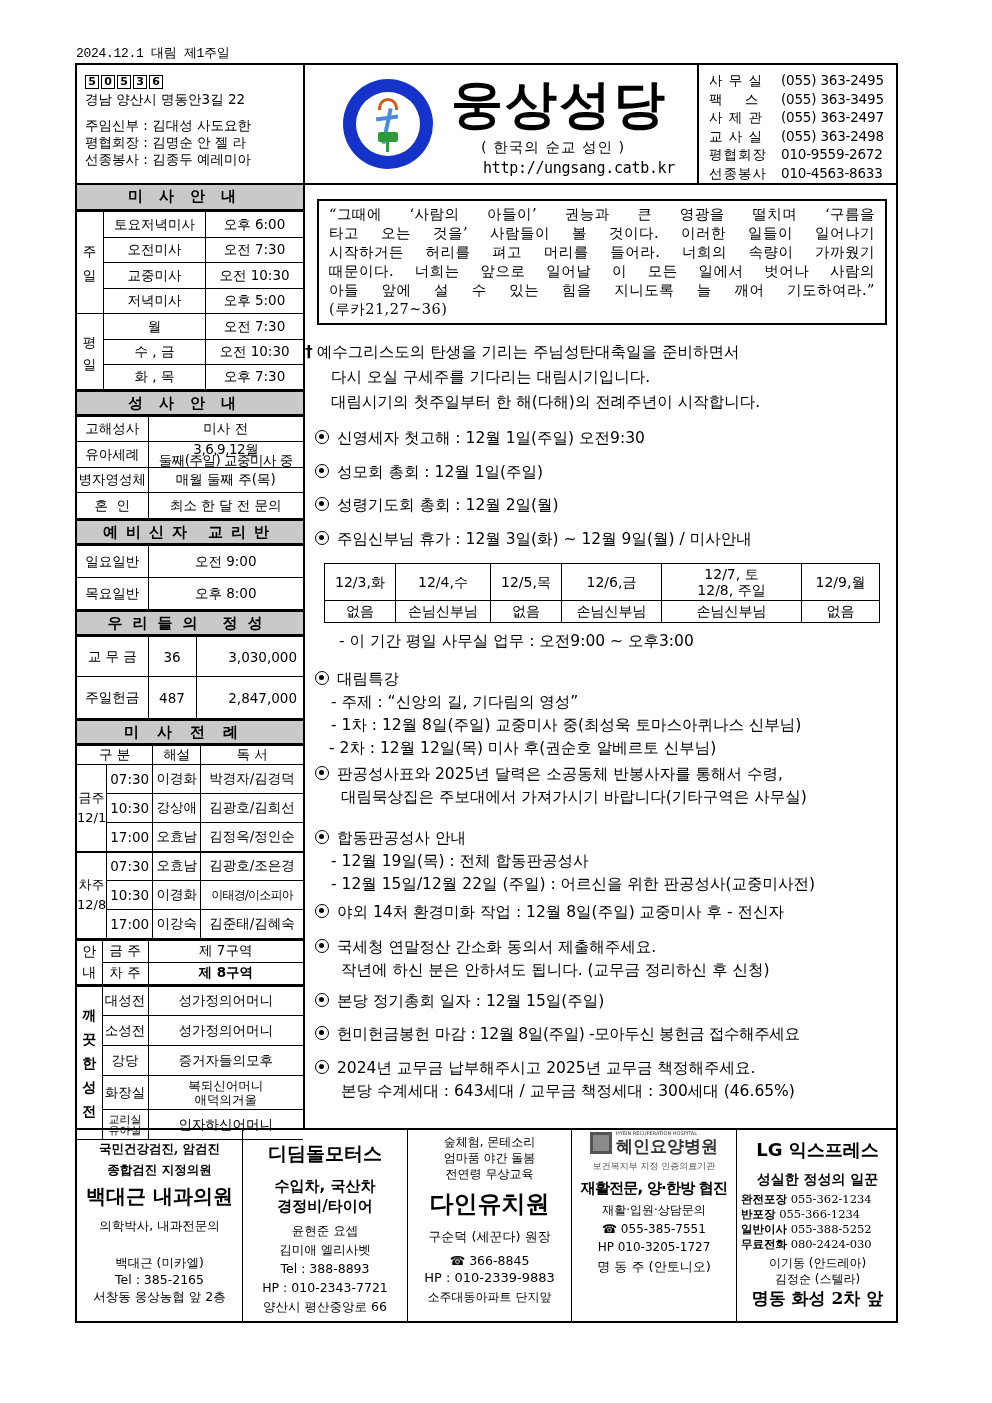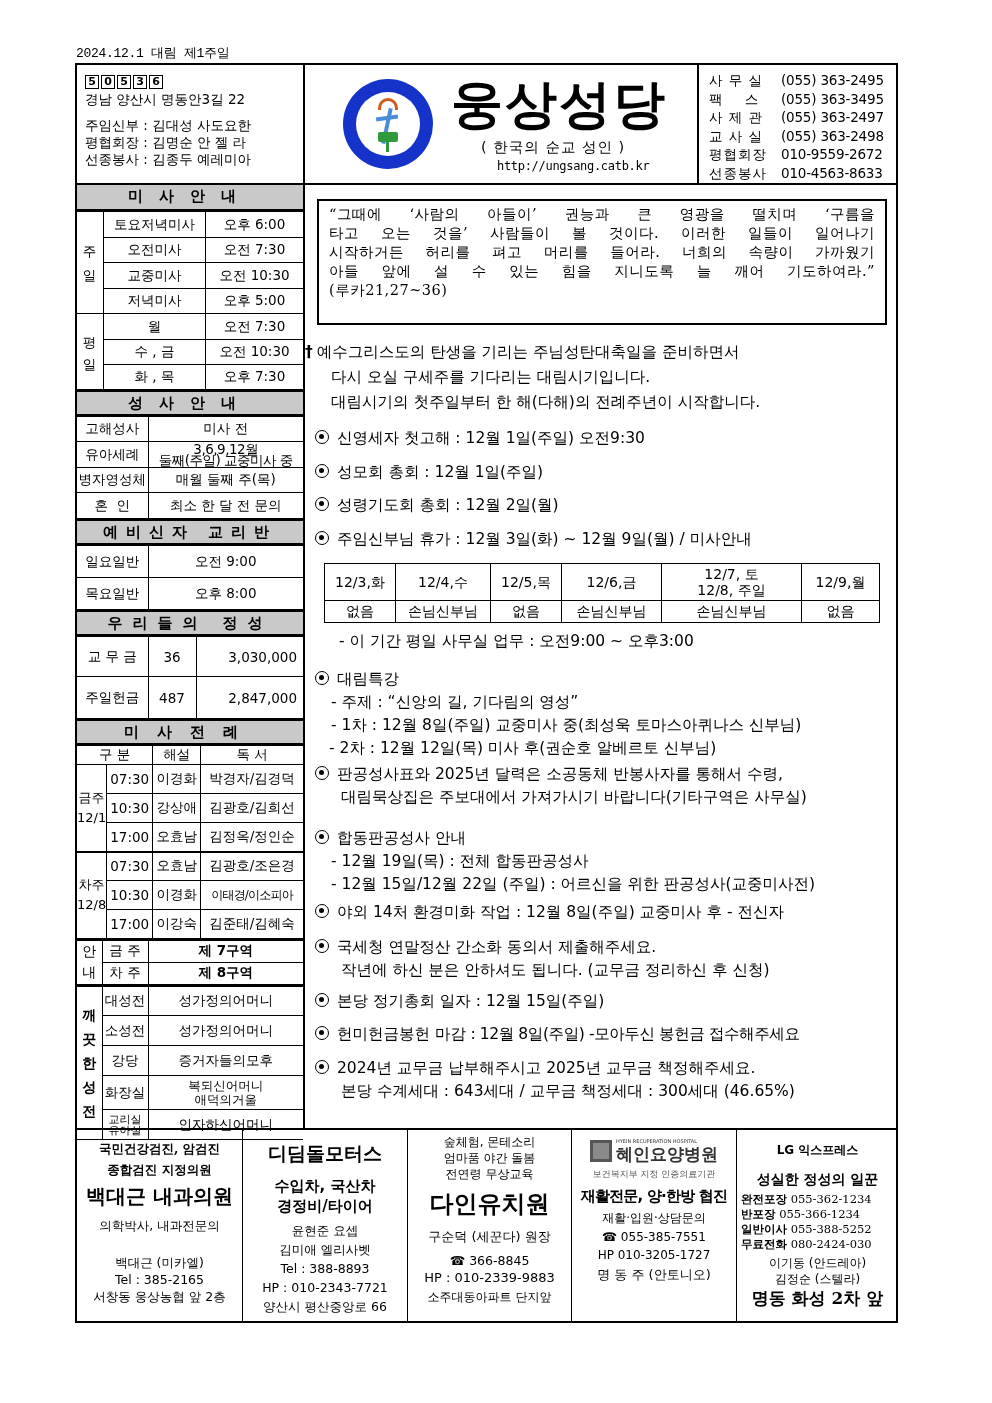--- a/index.html
+++ b/index.html
@@ -20,21 +20,21 @@
   .hdr-mid { position: absolute; left: 228px; top: 0; width: 392px; height: 120px; border-bottom: 2px solid #000; }
   .logo { position: absolute; left: 38px; top: 14px; width: 90px; height: 90px; border-radius: 50%; background: #1533c8; }
   .logo-inner { position: absolute; left: 13px; top: 13px; width: 64px; height: 64px; border-radius: 50%; background: #fff; }
   .logo-arc { position: absolute; left: 22px; top: 6px; width: 20px; height: 12px; border: 3px solid #d35a1a; border-bottom: none; border-radius: 12px 12px 0 0; }
   .logo-cross { position: absolute; left: 29px; top: 16px; width: 4px; height: 36px; background: #4a8cd8; transform: rotate(12deg); }
   .logo-crossbar { position: absolute; left: 20px; top: 24px; width: 22px; height: 4px; background: #4a8cd8; transform: rotate(-8deg); }
   .logo-book { position: absolute; left: 22px; top: 40px; width: 20px; height: 10px; background: #2f9a3c; border-radius: 2px; }
   .logo-stem { position: absolute; left: 30px; top: 50px; width: 3px; height: 10px; background: #2f9a3c; }
   .title { position: absolute; left: 146px; top: 8px; font-size: 52px; font-weight: bold; letter-spacing: 2px; line-height: 62px; }
   .subtitle { position: absolute; left: 176px; top: 73px; font-size: 14.5px; letter-spacing: 1px; }
-  .url { position: absolute; left: 192px; top: 94px; font-size: 12px; font-family: "DejaVu Sans Mono", monospace; letter-spacing: -0.3px; text-align: center; }
+  .url { position: absolute; left: 178px; top: 94px; font-size: 15px; font-family: "DejaVu Sans Mono", monospace; letter-spacing: -0.3px; text-align: center; }
 
   .hdr-right { position: absolute; left: 620px; top: 0; width: 201px; height: 120px; border-left: 2px solid #000; border-bottom: 2px solid #000; padding: 6px 0 0 10px; }
   .contact-row { display: flex; font-size: 13.5px; line-height: 18.5px; }
   .contact-label { width: 72px; letter-spacing: 1px; white-space: nowrap; }
   .contact-val { white-space: nowrap; letter-spacing: -0.2px; }
 
   
   .left-col { position: absolute; left: 0; top: 120px; width: 228px; height: 943px; border-right: 2px solid #000; }
   .sec-h { background: #c9c9c9; border-bottom: 2px solid #000; border-top: 2px solid #000; height: 26px; font-size: 15px; text-align: center; line-height: 22px; letter-spacing: 16px; font-weight: bold; }
   table.grid { border-collapse: collapse; width: 100%; }
@@ -303,21 +303,21 @@
           <col style="width:46px">
           <col>
         </colgroup>
       <tbody>
           <tr style="height:22px">
             <td rowspan="2" style="font-size:14px;line-height:21px">
               <div>안</div>
               <div>내</div>
             </td>
         <td>금 주</td>
-            <td style="font-weight:bold">제 7구역</td>
+            <td style="font-weight:normal">제 7구역</td>
           </tr>
       <tr style="height:22px">
             <td>차 주</td>
             <td style="font-weight:bold">제 8구역</td>
           </tr>
     </tbody>
       </table>
 
     <table class="grid" style="border-top:2px solid #000">
       <colgroup>
@@ -361,20 +361,21 @@
           </tr>
     </tbody>
       </table>
   </div>
 
   <div class="main-col">
     <div class="quote-box">
       <p>“그때에 ‘사람의 아들이’ 권능과 큰 영광을 떨치며 ‘구름을</p>
       <p>타고 오는 것을’ 사람들이 볼 것이다. 이러한 일들이 일어나기</p>
       <p>시작하거든 허리를 펴고 머리를 들어라. 너희의 속량이 가까웠기</p>
+      <p>때문이다. 너희는 앞으로 일어날 이 모든 일에서 벗어나 사람의</p>
       <p>아들 앞에 설 수 있는 힘을 지니도록 늘 깨어 기도하여라.”</p>
       <p class="last">(루카21,27~36)</p>
     </div>
 
     <div class="intro">
       <div><span class="cross">†</span><span>예수그리스도의 탄생을 기리는 주님성탄대축일을 준비하면서</span></div>
       <div class="ind">다시 오실 구세주를 기다리는 대림시기입니다.</div>
       <div class="ind">대림시기의 첫주일부터 한 해(다해)의 전례주년이 시작합니다.</div>
     </div>
 
@@ -473,37 +474,37 @@
     <div class="ad" style="width:164px;padding-top:4px">
       <div style="font-size:12px;line-height:16px">숲체험, 몬테소리</div>
       <div style="font-size:12px;line-height:16px">엄마품 야간 돌봄</div>
       <div style="font-size:12px;line-height:16px">전연령 무상교육</div>
       <div style="font-size:24px;line-height:44px;font-weight:bold;font-family:'DejaVu Serif',serif">다인유치원</div>
       <div style="font-size:13px;line-height:22px">구순덕 (세꾼다) 원장</div>
       <div style="font-size:12.5px;line-height:17px;margin-top:4px">☎ 366-8845</div>
       <div style="font-size:13px;line-height:17px">HP : 010-2339-9883</div>
       <div style="font-size:12px;line-height:22px">소주대동아파트 단지앞</div>
     </div>
-    <div class="ad" style="width:165px;padding-top:8px">
+    <div class="ad" style="width:165px;padding-top:0">
       <div style="display:flex;align-items:center;justify-content:center;gap:4px">
         <span style="display:inline-block;width:22px;height:22px;background:#8a8a8a;border:3px solid #555"></span>
         <div style="text-align:left">
           <div style="font-size:5px;line-height:6px;color:#333">HYEIN RECUPERATION HOSPITAL</div>
           <div style="font-size:17px;line-height:20px;font-weight:bold;color:#333">혜인요양병원</div>
         </div>
       </div>
       <div style="font-size:9px;line-height:20px;color:#555">보건복지부 지정 인증의료기관</div>
       <div style="font-size:15px;line-height:24px;font-weight:bold;letter-spacing:-0.8px">재활전문, 양·한방 협진</div>
       <div style="font-size:12px;line-height:20px">재활·입원·상담문의</div>
       <div style="font-size:12px;line-height:18px">☎ 055-385-7551</div>
       <div style="font-size:12px;line-height:18px">HP 010-3205-1727</div>
       <div style="font-size:13px;line-height:22px">명 동 주 (안토니오)</div>
     </div>
     <div class="ad" style="width:161px;padding-top:8px">
-      <div style="font-size:12px;line-height:24px;font-weight:bold">LG 익스프레스</div>
+      <div style="font-size:18px;line-height:24px;font-weight:bold">LG 익스프레스</div>
       <div style="font-size:14px;line-height:26px;font-weight:bold;font-family:'DejaVu Serif',serif;margin-top:4px">성실한 정성의 일꾼</div>
       <div style="font-family:'DejaVu Serif',serif;font-size:11.5px;line-height:15px;text-align:left;padding-left:4px">
         <div style="white-space:nowrap"><b>완전포장</b> <span>055-362-1234</span></div>
         <div style="white-space:nowrap"><b>반포장</b> <span>055-366-1234</span></div>
         <div style="white-space:nowrap"><b>일반이사</b> <span>055-388-5252</span></div>
         <div style="white-space:nowrap"><b>무료전화</b> <span>080-2424-030</span></div>
       </div>
       <div style="font-size:12px;line-height:16px;margin-top:3px">이기동 (안드레아)</div>
       <div style="font-size:12px;line-height:16px">김정순 (스텔라)</div>
       <div style="font-size:17px;line-height:22px;font-weight:bold;font-family:'DejaVu Serif',serif">명동 화성 2차 앞</div>

